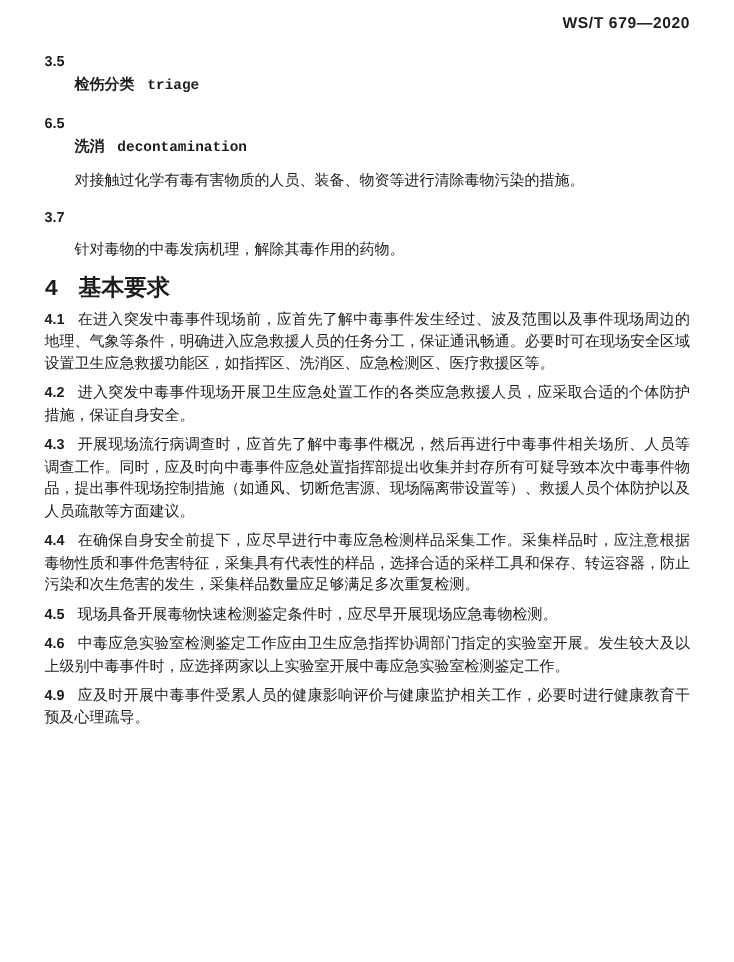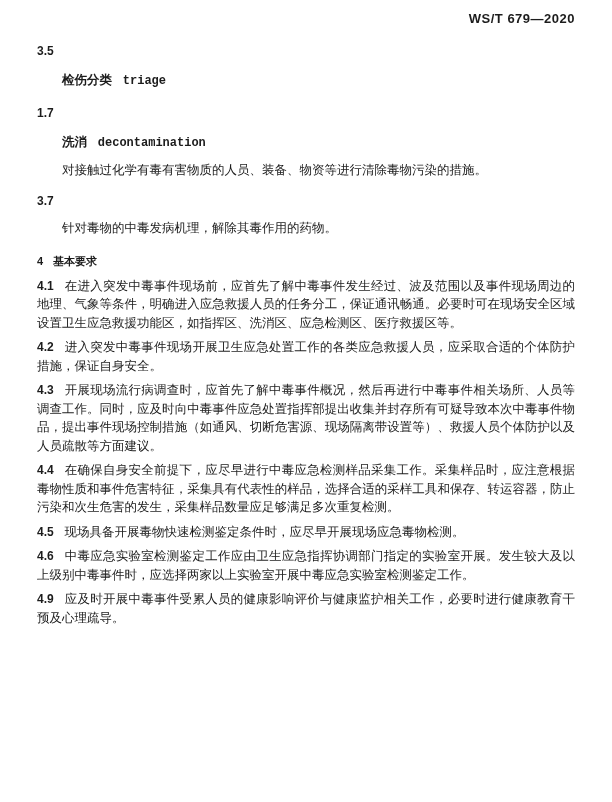--- a/index.html
+++ b/index.html
@@ -24,40 +24,40 @@
     letter-spacing: 0.5px;
     margin-bottom: 4px;
   }
   .term-number {
     margin-top: 13px;
     font-family: "Liberation Sans", "DejaVu Sans", sans-serif;
     font-weight: bold;
     font-size: 12px;
   }
   .term-heading {
-    margin-top: 11px;
+    margin-top: 1px;
     text-indent: 2em;
     font-weight: bold;
   }
   .term-en {
     margin-left: 0.9em;
     font-family: "Liberation Mono", "DejaVu Sans Mono", monospace;
     font-weight: bold;
     font-size: 12px;
   }
   .term-def {
     margin-top: 8px;
     text-indent: 2em;
     text-align: justify;
   }
   .section-heading {
     margin: 15px 0 4px 0;
     font-weight: bold;
-    font-size: 11px;
-    font-family: Liberation Sans, sans-serif;
+    font-size: 19px;
+    font-family: Liberation Mono, monospace;
   }
   .section-heading .sec-num { margin-right: 0.9em; }
   .clause {
     margin-top: 6px;
     text-align: justify;
   }
   .clause-num {
     font-family: "Liberation Sans", "DejaVu Sans", sans-serif;
     font-weight: bold;
     font-size: 12px;
@@ -71,21 +71,21 @@
 <div class="page">
 
   <div class="doc-header">WS/T 679—2020</div>
 
   <div class="term-block">
     <p class="term-number">3.5</p>
     <p class="term-heading"><span>检伤分类</span><span class="term-en">triage</span></p>
   </div>
 
   <div class="term-block">
-    <p class="term-number">1.7</p>
+    <p class="term-number">6.5</p>
     <p class="term-heading"><span>洗消</span><span class="term-en">decontamination</span></p>
     <p class="term-def">对接触过化学有毒有害物质的人员、装备、物资等进行清除毒物污染的措施。</p>
   </div>
 
   <div class="term-block">
     <p class="term-number">3.7</p>
     <p class="term-def">针对毒物的中毒发病机理，解除其毒作用的药物。</p>
   </div>
 
   <h2 class="section-heading"><span class="sec-num">4</span><span>基本要求</span></h2>

